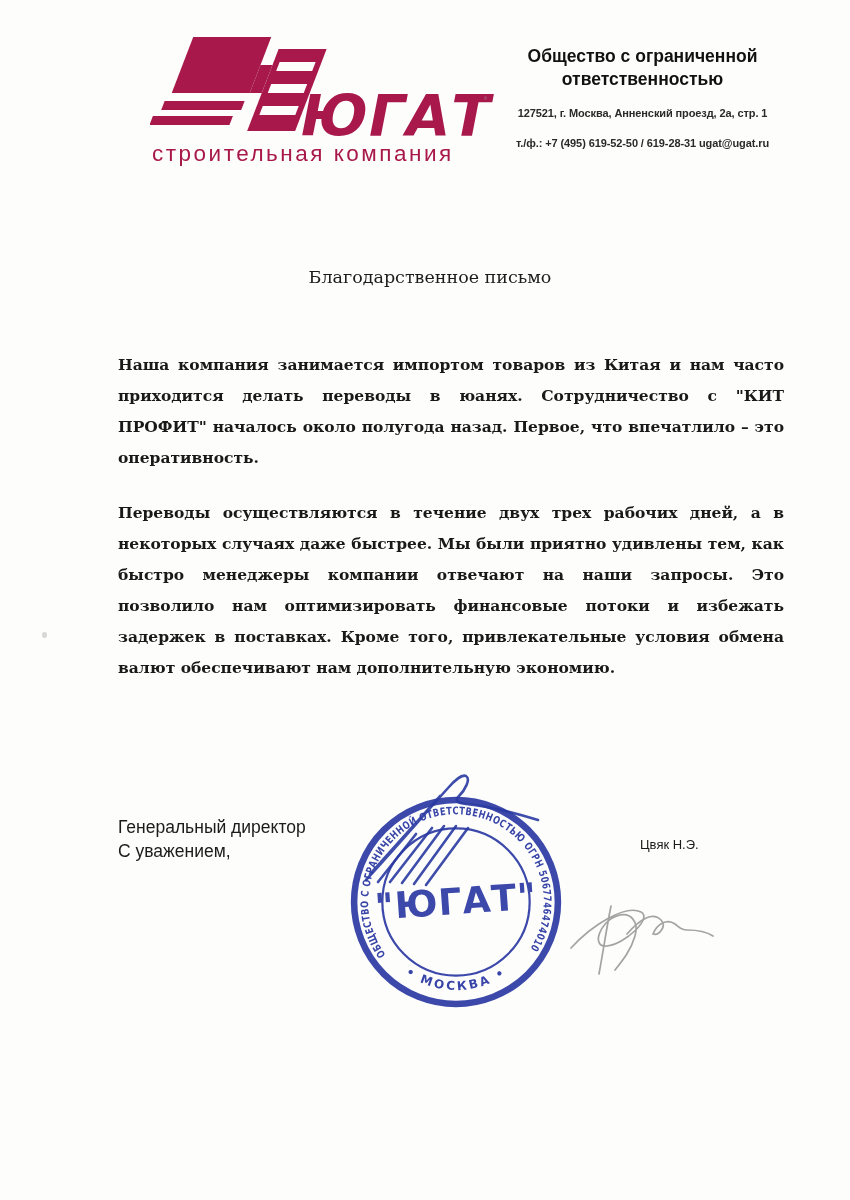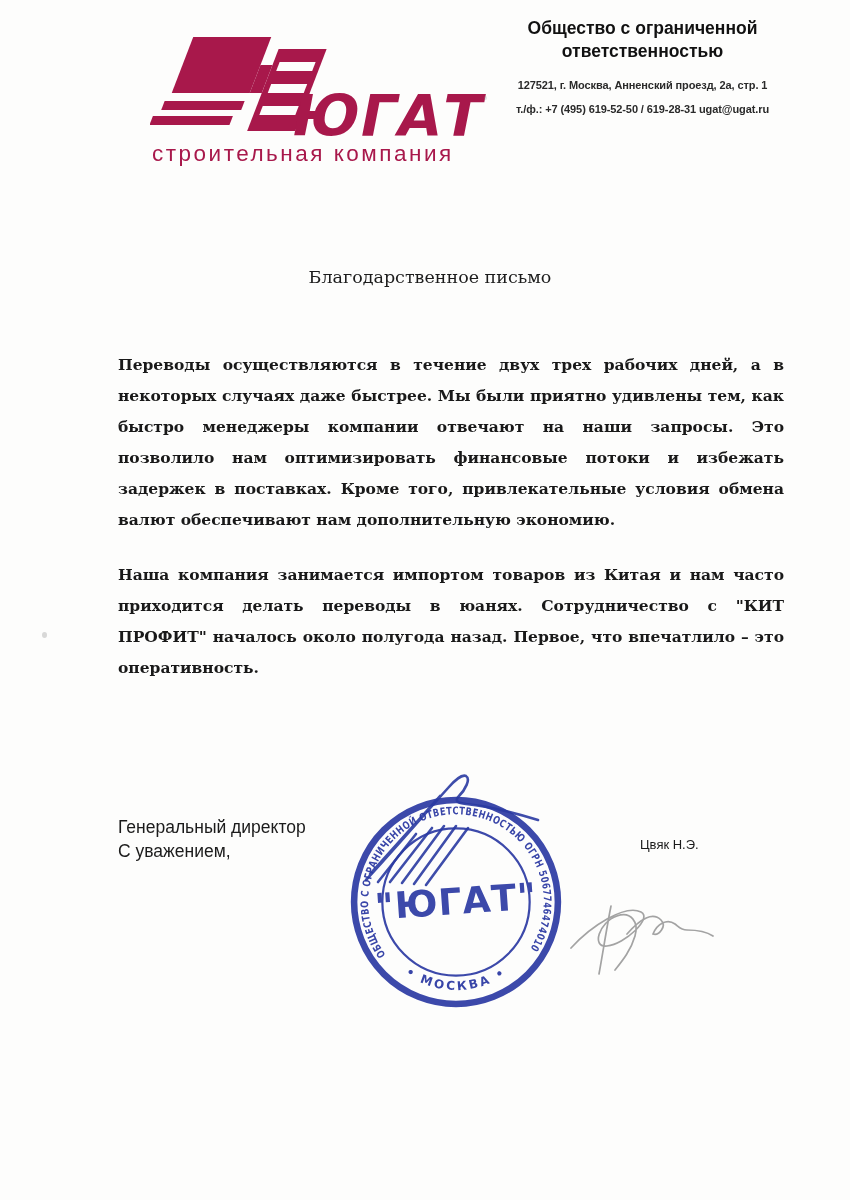--- a/index.html
+++ b/index.html
@@ -8,44 +8,44 @@
     width:850px;height:1200px;
     margin:0 auto;
     background:#fdfdfc;
     overflow:hidden;
     font-family:"Liberation Sans", sans-serif;
     color:#1a1a1a;
   }
   
   .logo-icon{position:absolute;left:150px;top:34px;width:182px;height:102px;}
   .brand-text{
-    position:absolute;left:293px;top:86px;
+    position:absolute;left:301px;top:86px;
     font-family:"DejaVu Sans", sans-serif;
     font-style:italic;font-weight:bold;
     font-size:57px;line-height:60px;letter-spacing:1px;
     color:#a8184b;
   }
   .brand-tagline{
     position:absolute;left:152px;top:141px;
     font-family:Liberation Sans, sans-serif;
     font-size:22.5px;letter-spacing:2.5px;
     color:#a8184b;
   }
   .header-right{
-    position:absolute;left:495px;top:17px;width:295px;
+    position:absolute;left:495px;top:45px;width:295px;
     text-align:center;
   }
   .header-right .org-line{
     font-weight:bold;font-size:17.5px;line-height:23px;color:#111;
   }
   .header-right .addr-line{
     margin-top:16px;font-size:11px;font-weight:bold;color:#2a2a2a;letter-spacing:-0.1px;
   }
   .header-right .tel-line{
-    margin-top:12px;font-size:11px;font-weight:bold;color:#2a2a2a;letter-spacing:-0.1px;
+    margin-top:18px;font-size:11px;font-weight:bold;color:#2a2a2a;letter-spacing:-0.1px;
   }
   
   .letter-title{
     position:absolute;left:0;top:267px;width:860px;
     text-align:center;
     font-family:"DejaVu Serif", serif;
     font-size:17.5px;color:#1c1c1c;
   }
   .letter-body{
     position:absolute;left:118px;top:349px;width:666px;
@@ -113,22 +113,22 @@
   <div class="header-right">
     <div class="org-line">Общество с ограниченной</div>
     <div class="org-line">ответственностью</div>
     <div class="addr-line">127521, г. Москва, Анненский проезд, 2а, стр. 1</div>
     <div class="tel-line">т./ф.: +7 (495) 619-52-50 / 619-28-31 ugat@ugat.ru</div>
   </div>
 
   <div class="letter-title">Благодарственное письмо</div>
 
   <div class="letter-body">
+    <p>Наша компания занимается импортом товаров из Китая и нам часто приходится делать переводы в юанях. Сотрудничество с "КИТ ПРОФИТ" началось около полугода назад. Первое, что впечатлило – это оперативность.</p>
     <p>Переводы осуществляются в течение двух трех рабочих дней, а в некоторых случаях даже быстрее. Мы были приятно удивлены тем, как быстро менеджеры компании отвечают на наши запросы. Это позволило нам оптимизировать финансовые потоки и избежать задержек в поставках. Кроме того, привлекательные условия обмена валют обеспечивают нам дополнительную экономию.</p>
-    <p>Наша компания занимается импортом товаров из Китая и нам часто приходится делать переводы в юанях. Сотрудничество с "КИТ ПРОФИТ" началось около полугода назад. Первое, что впечатлило – это оперативность.</p>
   </div>
 
   <div class="sign-off">
     <div>Генеральный директор</div>
     <div>С уважением,</div>
   </div>
 
   <div class="signer-name">Цвяк Н.Э.</div>
 
   <svg class="stamp-svg" viewBox="0 0 222 222" xmlns="http://www.w3.org/2000/svg" aria-hidden="true">

